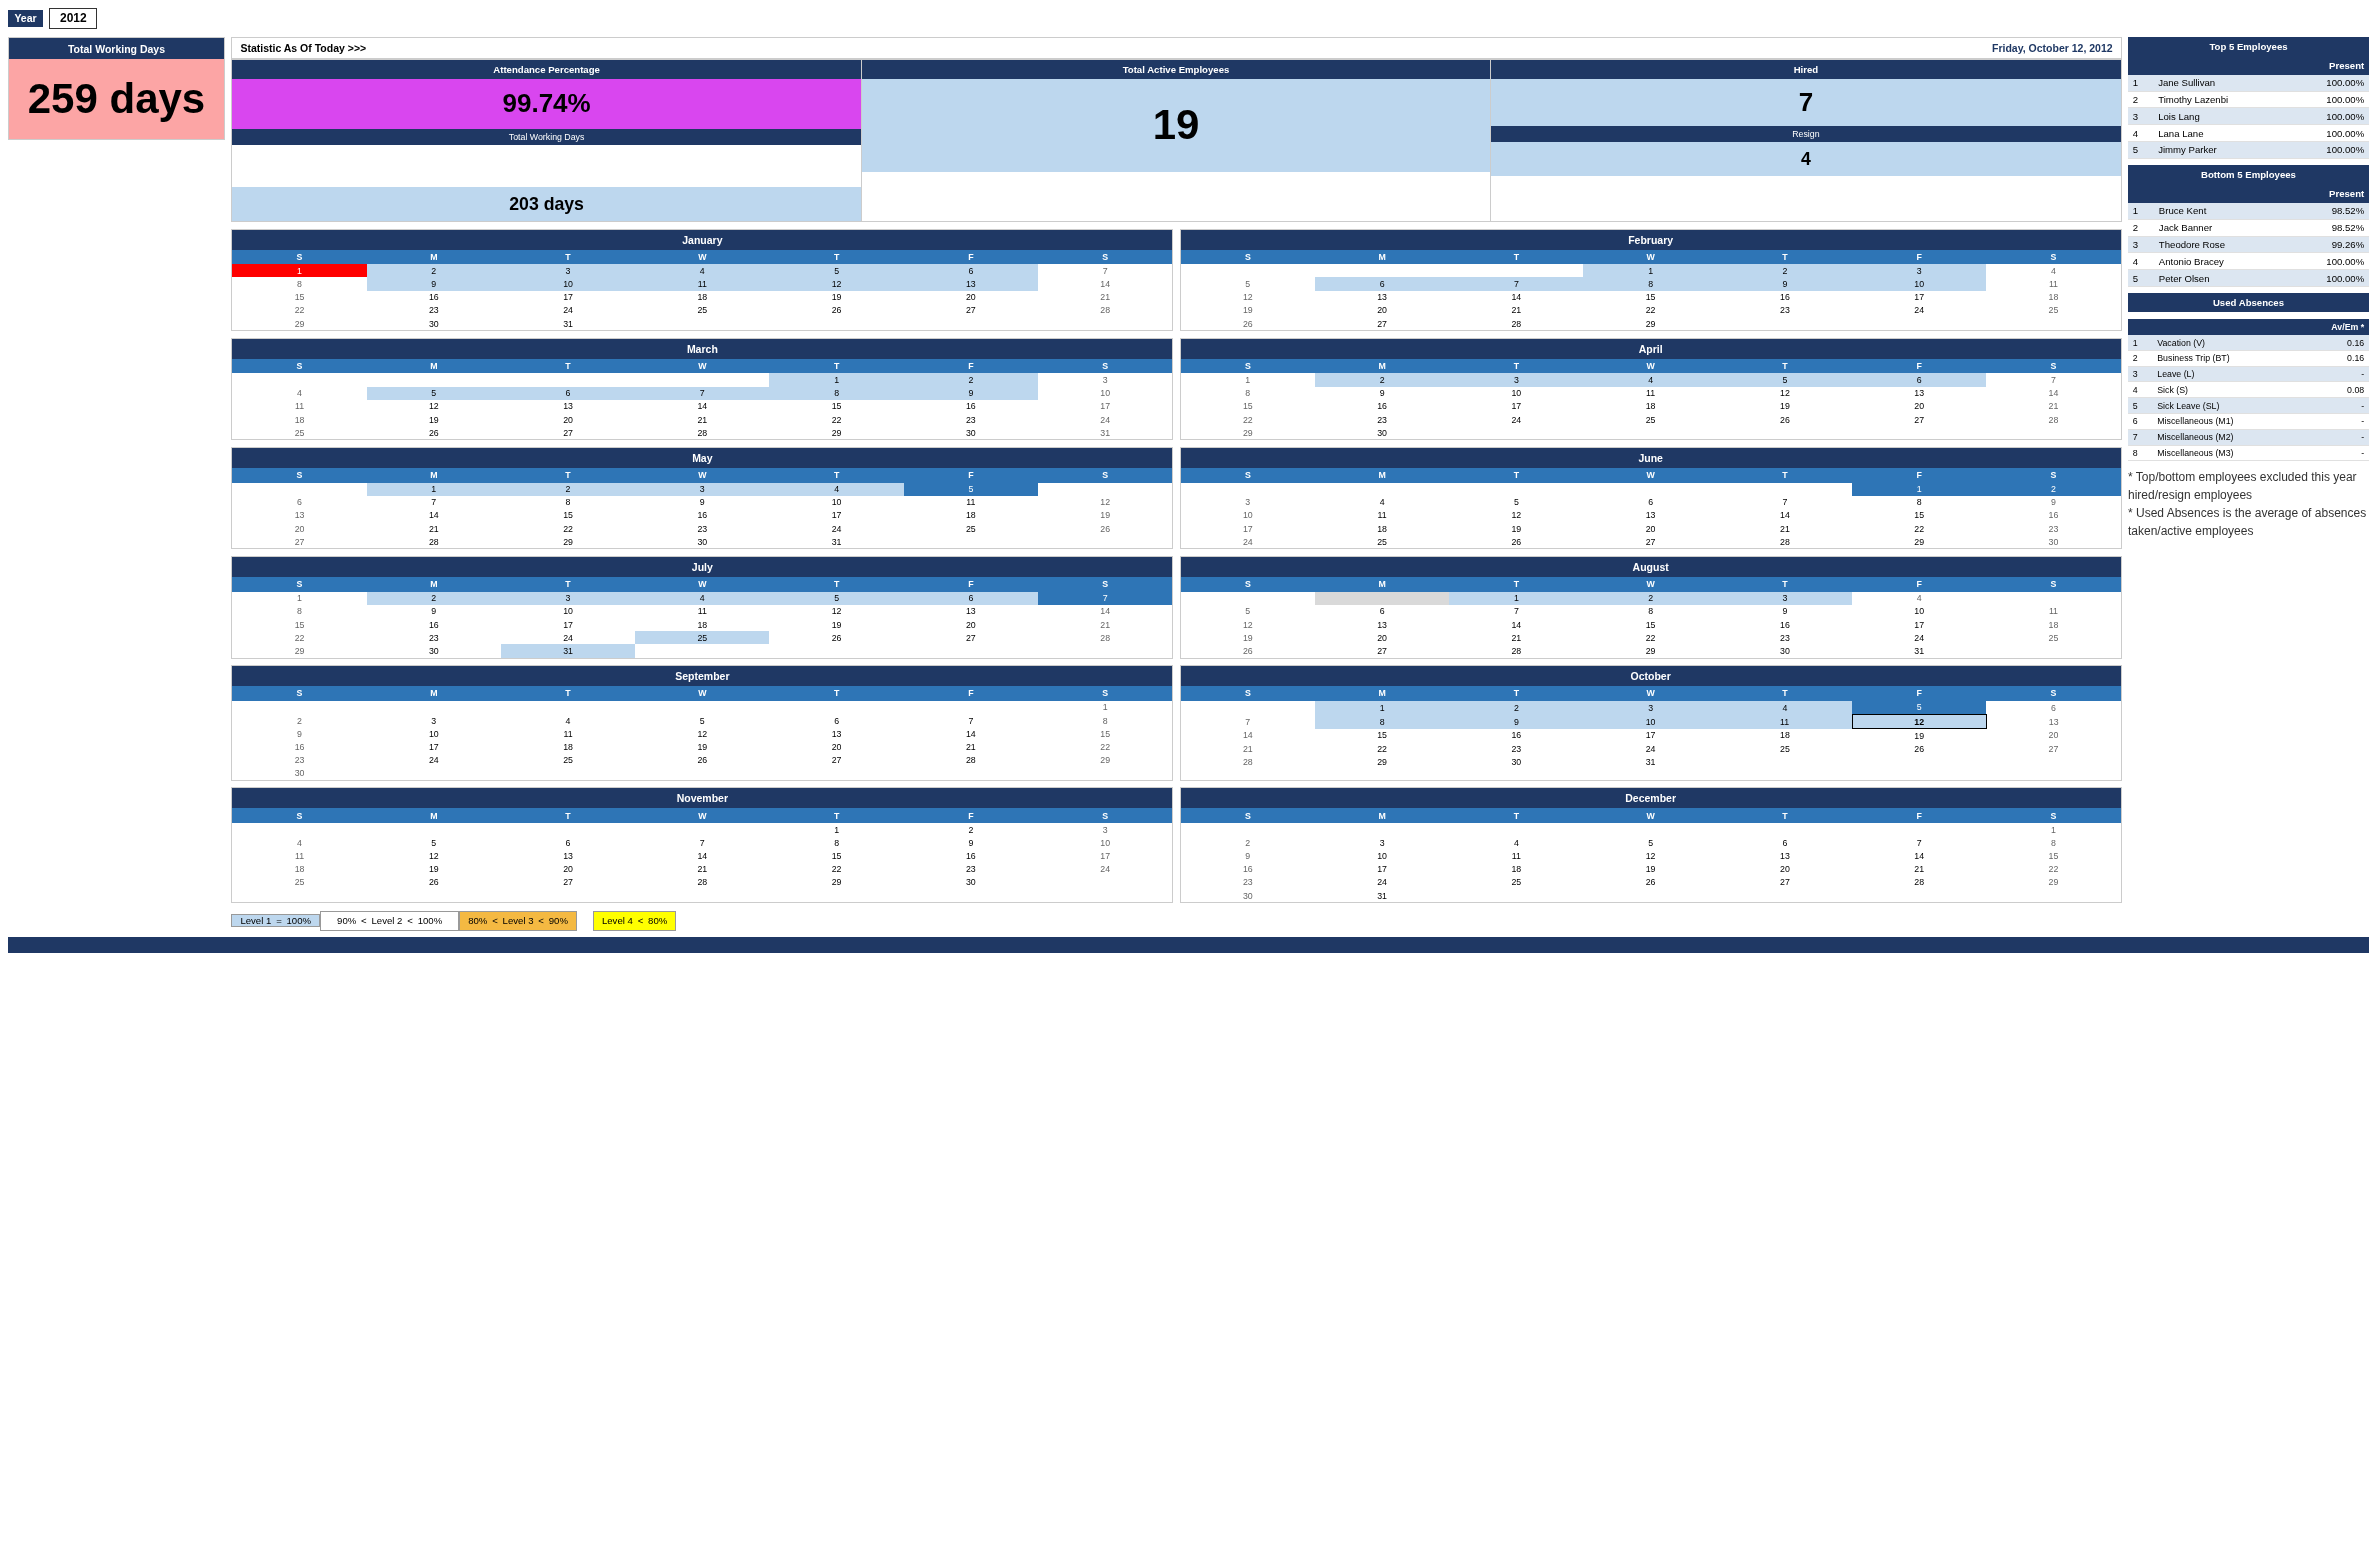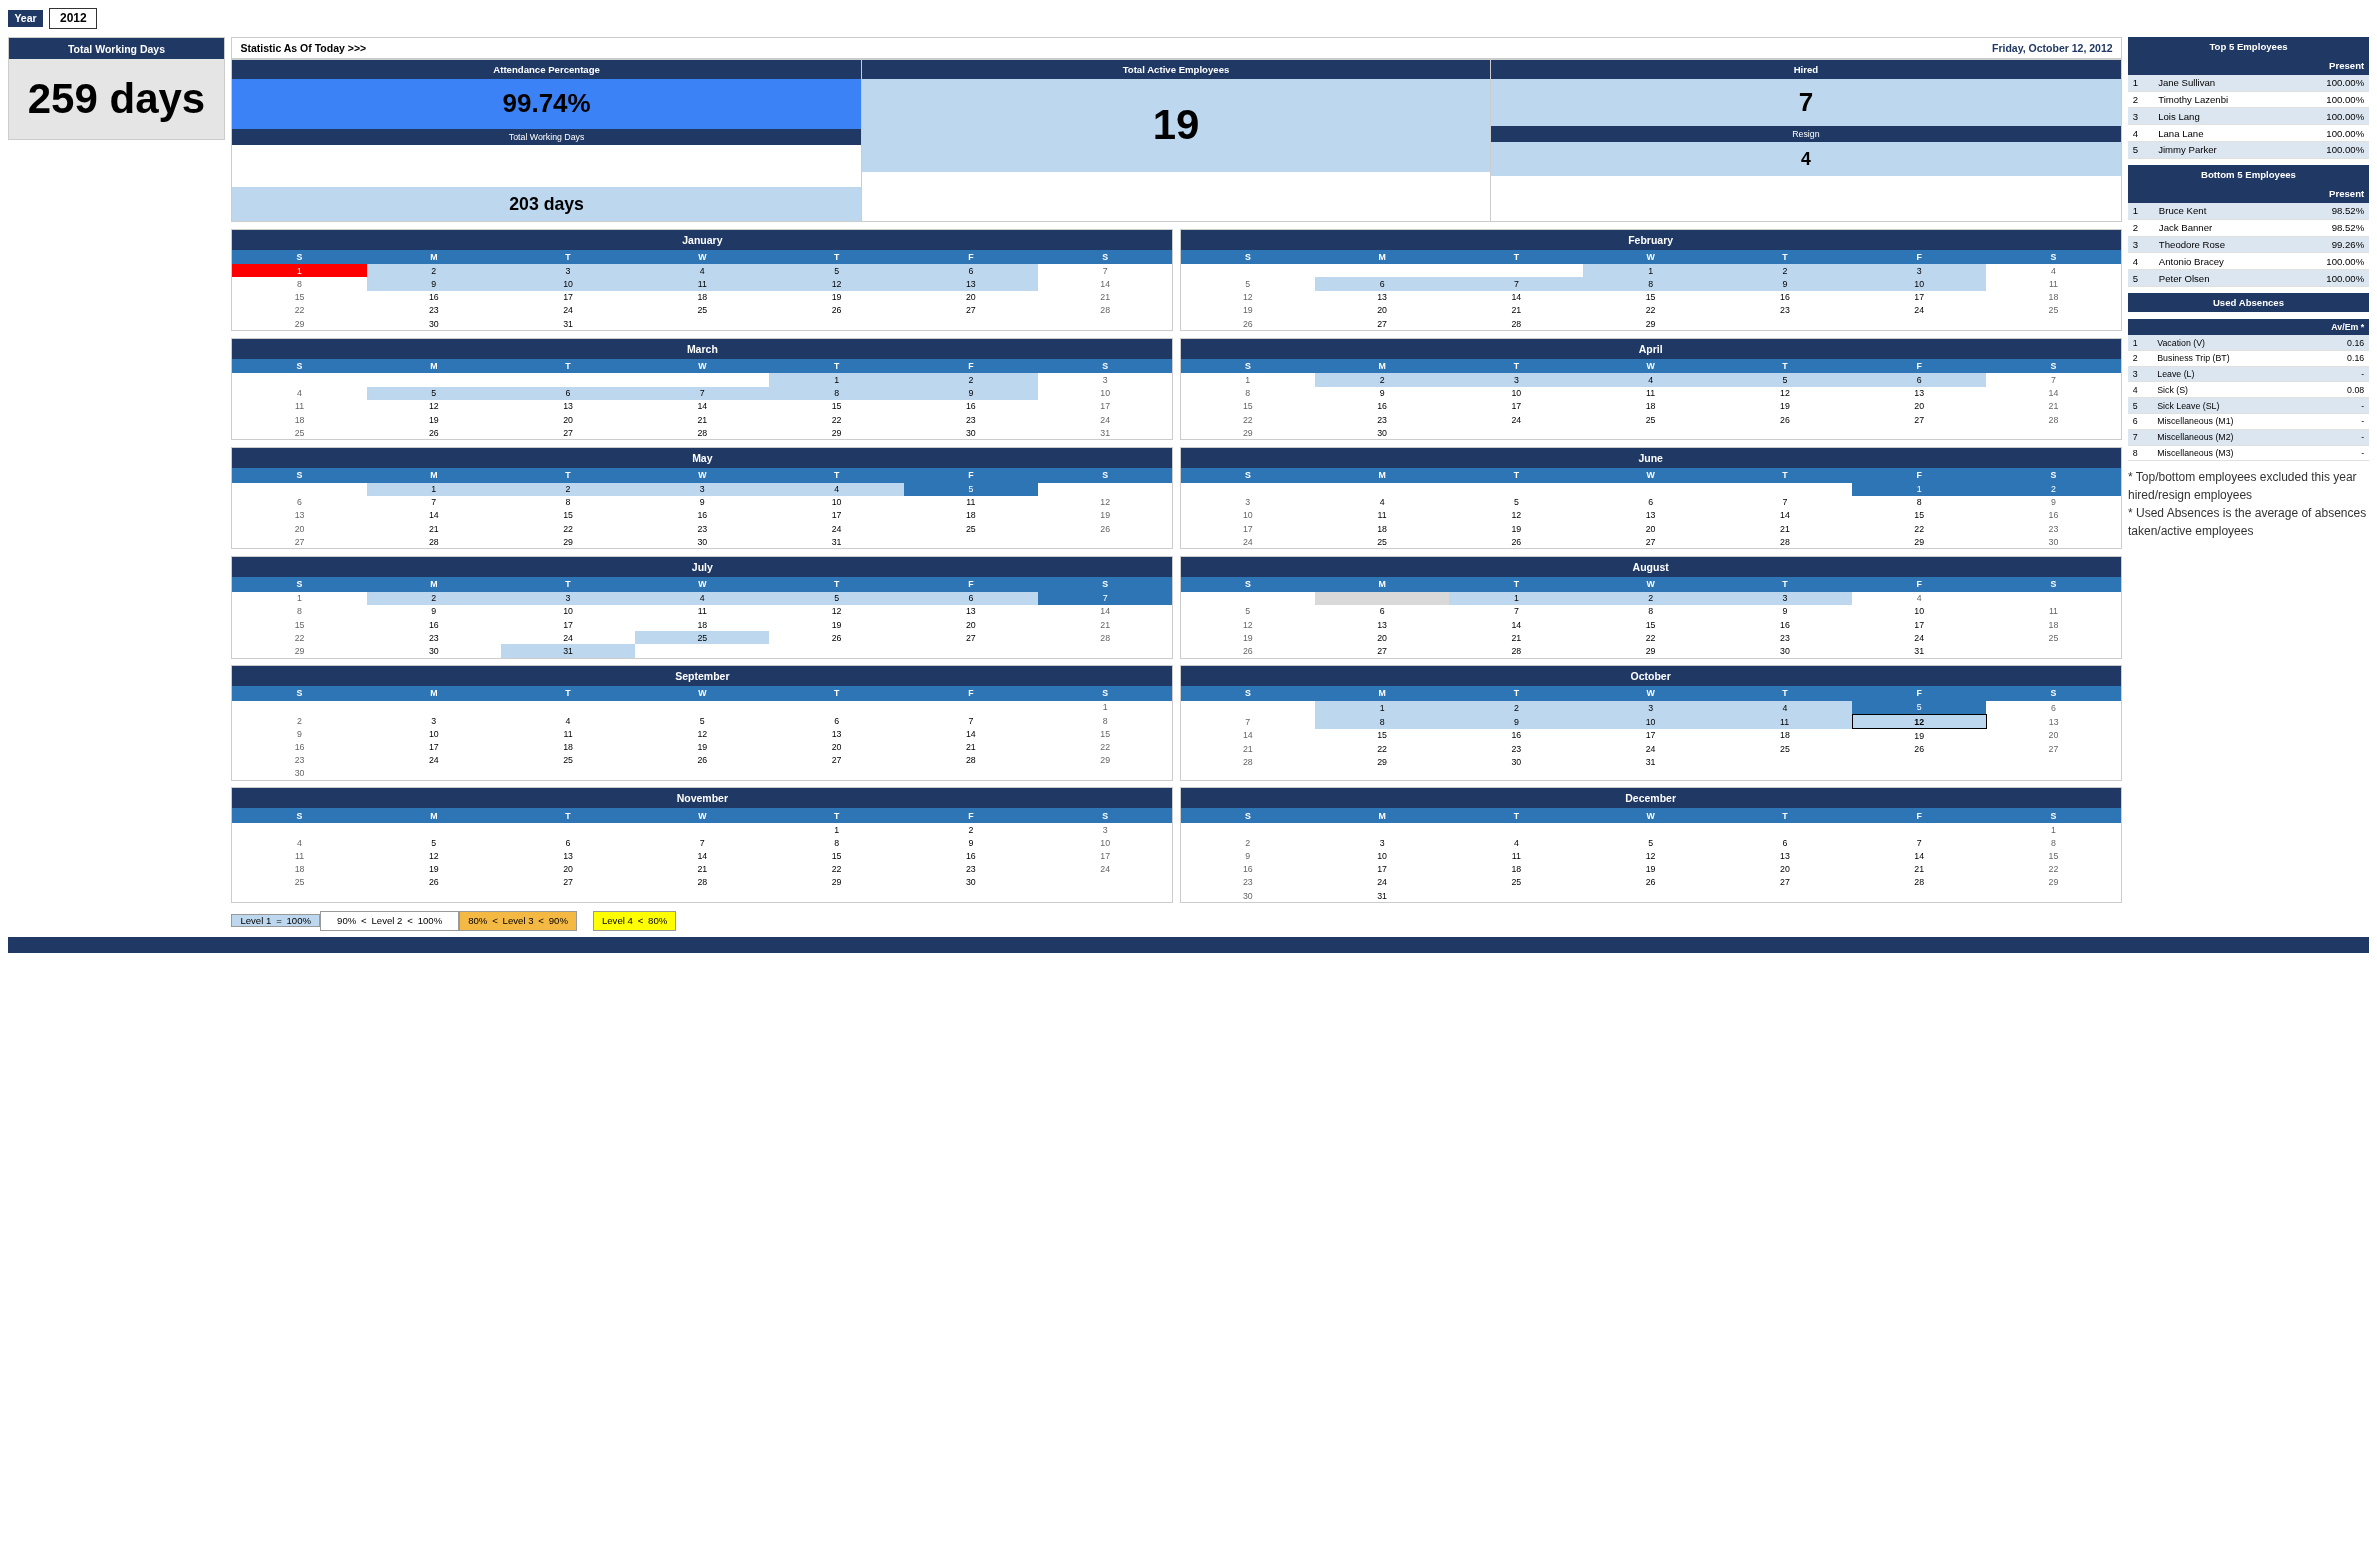--- a/index.html
+++ b/index.html
@@ -5,21 +5,21 @@
     * { box-sizing: border-box; margin: 0; padding: 0; font-family: Arial, sans-serif; }
     body { background: #fff; padding: 8px; font-size: 9.6px; }
 
     .year-selector { display: flex; align-items: center; gap: 6.4px; margin-bottom: 8px; }
     .year-label { background: #1f3864; color: white; padding: 2.4px 6.4px; font-size: 10.5px; font-weight: bold; }
     .year-value { border: 0.8px solid #333; padding: 2.4px 9.6px; font-size: 12px; font-weight: bold; }
 
     
     .total-working-days-panel { border: 0.8px solid #ccc; }
     .panel-header { background: #1f3864; color: white; text-align: center; padding: 4.8px; font-weight: bold; font-size: 10.5px; }
-    .panel-body-blue { background: #e5e5e5; padding: 16px; text-align: center; }
+    .panel-body-blue { background: #fca5a5; padding: 16px; text-align: center; }
     .big-number { font-size: 42px; font-weight: bold; color: #000; }
 
     
     .stats-panel { border: 0.8px solid #ccc; }
     .stat-col-header { background: #1f3864; color: white; text-align: center; padding: 4px; font-size: 9.6px; font-weight: bold; }
     .stat-col-sub { background: #1f3864; color: white; text-align: center; padding: 3.2px; font-size: 8.8px; }
     .top5-table { width: 100%; border-collapse: collapse; margin-bottom: 6.4px; }
     .top5-table th { background: #1f3864; color: white; padding: 4px 4.8px; font-size: 9.6px; }
     .top5-table td { padding: 2.4px 4.8px; font-size: 9.6px; border-bottom: 0.8px solid #e0e0e0; }
     .top5-table tr:nth-child(even) td { background: #dce6f1; }
@@ -75,21 +75,21 @@
 
     <div class="stats-panel">
       <div style="background:#fff; padding:4px 8px; font-size:10.5px; font-weight:bold; display:flex; justify-content:space-between; border-bottom:0.8px solid #ccc;">
         <span>Statistic As Of Today   &gt;&gt;&gt;</span>
         <span style="color:#1f3864; font-weight:bold;">Friday, October 12, 2012</span>
       </div>
       <div style="display:grid; grid-template-columns:1fr 1fr 1fr; border-top:0.8px solid #ccc;">
 
         <div style="border-right:0.8px solid #ccc;">
           <div class="stat-col-header">Attendance Percentage</div>
-          <div style="background:#3b82f6; text-align:center; padding:9.6px 4px; font-size:26px; font-weight:bold;">99.74%</div>
+          <div style="background:#d946ef; text-align:center; padding:9.6px 4px; font-size:26px; font-weight:bold;">99.74%</div>
           <div class="stat-col-sub">Total Working Days</div>
           <div style="background:#bdd7ee; text-align:center; padding:6.4px 4px; font-size:17.7px; font-weight:bold;margin-top:42px;">203 days</div>
         </div>
 
         <div style="border-right:0.8px solid #ccc;">
           <div class="stat-col-header">Total Active Employees</div>
           <div style="background:#bdd7ee; text-align:center; padding:22.5px 4px; font-size:42px; font-weight:bold;">19</div>
         </div>
 
         <div>

